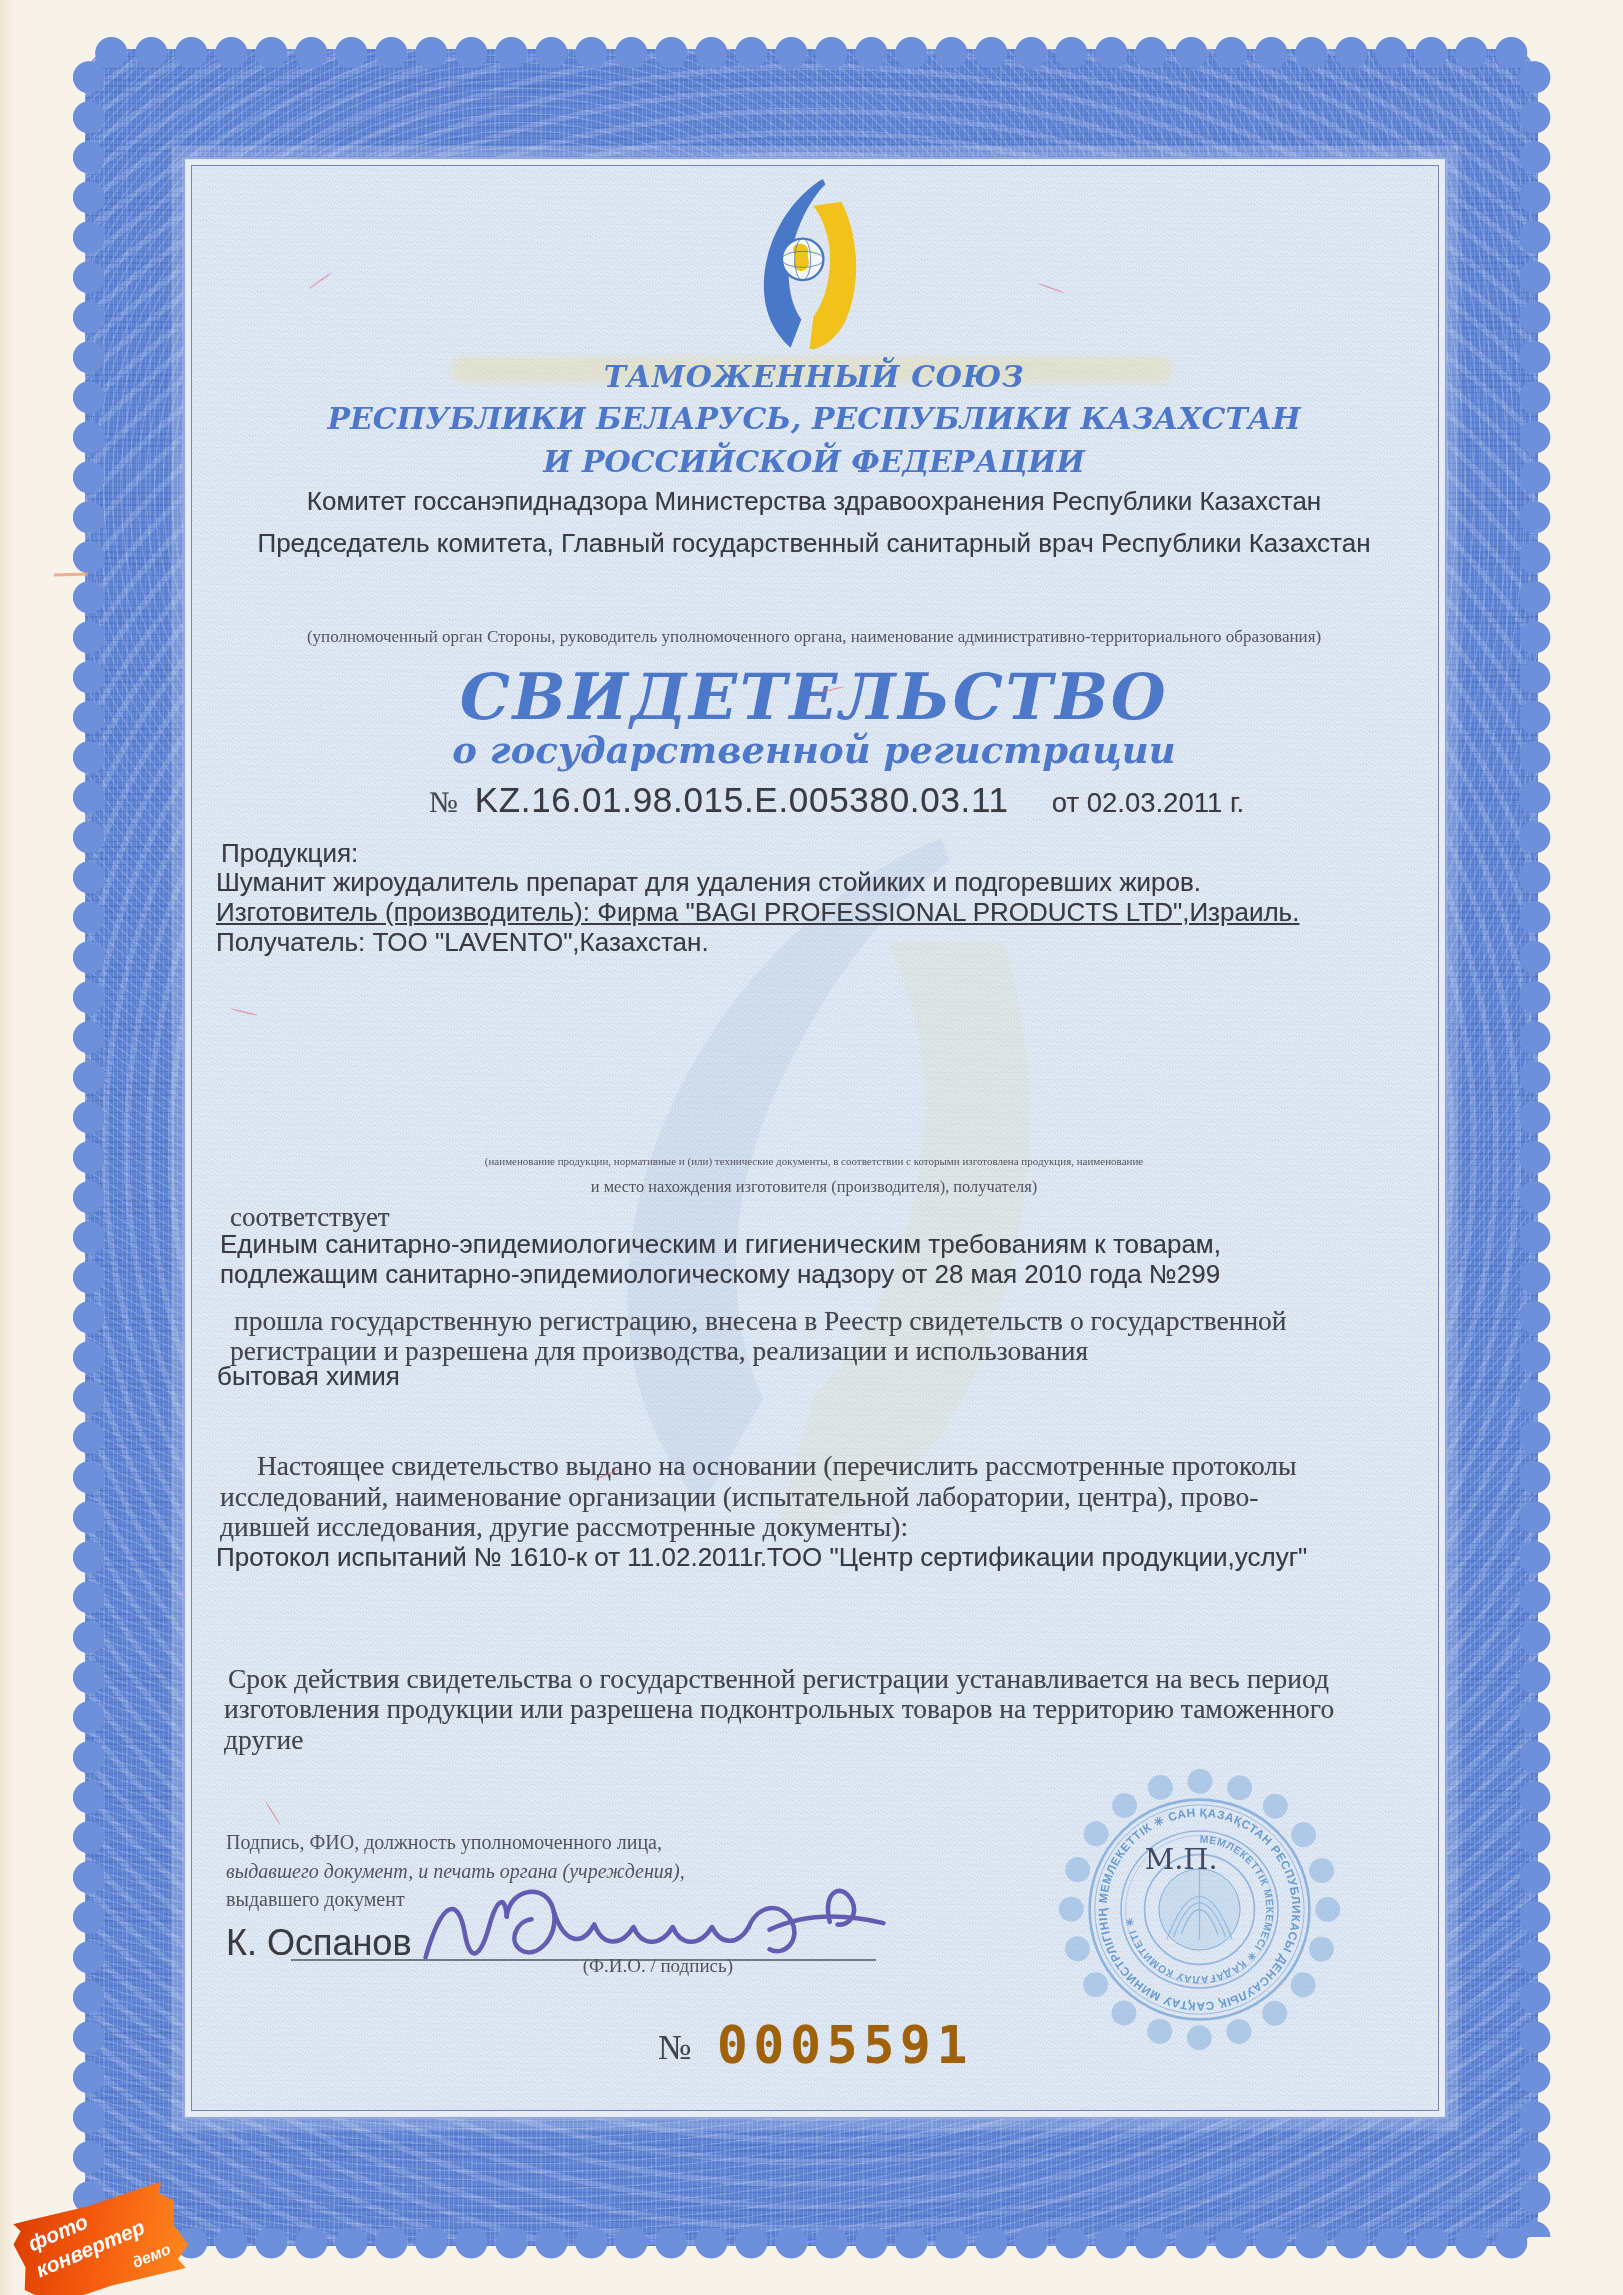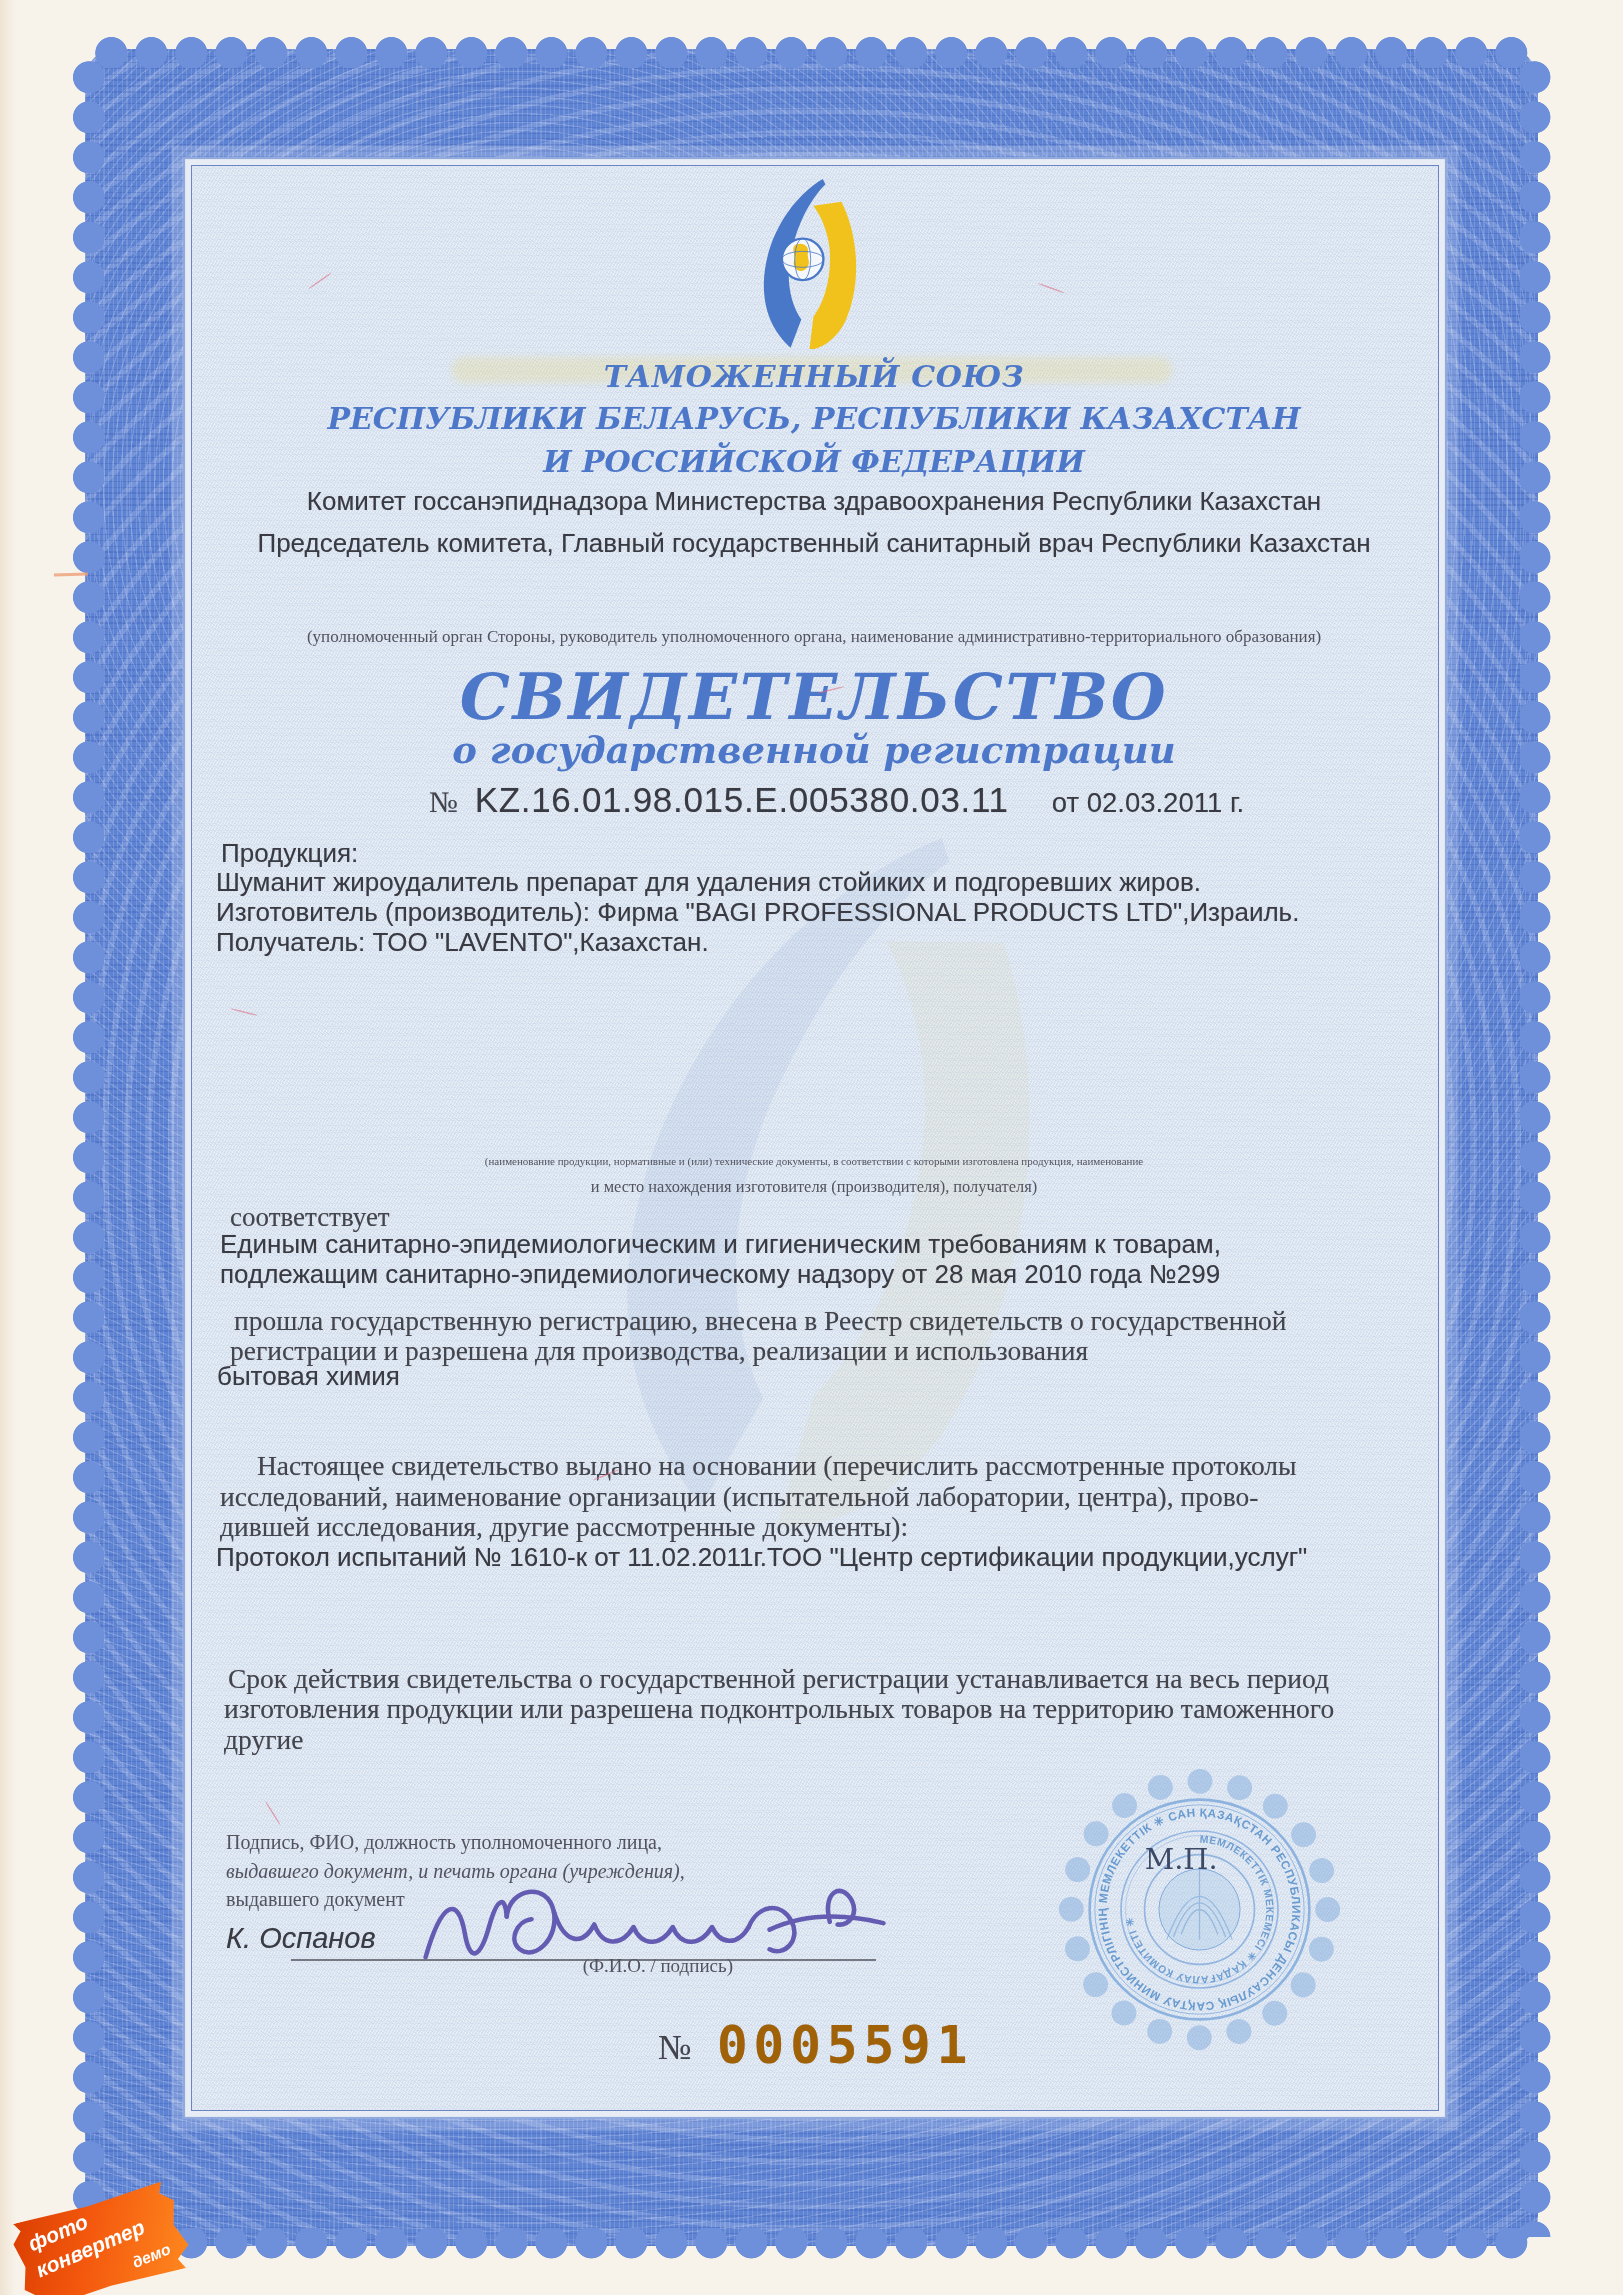--- a/index.html
+++ b/index.html
@@ -95,21 +95,21 @@
 <div class="abs bluetitle ctr" style="top:728px;font-size:37px;">о государственной регистрации</div>
 
 <div class="abs" style="left:429px;top:780px;display:flex;gap:17px;align-items:baseline;">
   <span class="serif scan" style="font-size:30px;">№</span>
   <span class="sans scan" style="font-size:35px;letter-spacing:0.7px;">KZ.16.01.98.015.E.005380.03.11</span>
   <span class="sans scan" style="font-size:27.5px;margin-left:26px;">от 02.03.2011 г.</span>
 </div>
 
 <div class="abs sans scan" style="left:221px;top:838px;font-size:26px;">Продукция:</div>
 <div class="abs sans scan" style="left:216px;top:867px;font-size:26px;">Шуманит жироудалитель препарат для удаления стойиких и подгоревших жиров.</div>
-<div class="abs sans scan" style="left:216px;top:897px;font-size:26px;">Изготовитель (производитель): Фирма "BAGI PROFESSIONAL PRODUCTS LTD",Израиль.</div>
+<div class="abs sans scan" style="left:216px;top:897px;font-size:26px;text-decoration:underline;">Изготовитель (производитель): Фирма "BAGI PROFESSIONAL PRODUCTS LTD",Израиль.</div>
 <div class="abs sans scan" style="left:216px;top:927px;font-size:26px;">Получатель: ТОО "LAVENTO",Казахстан.</div>
 
 <div class="abs note ctr" style="top:1155px;font-size:11px;">(наименование продукции, нормативные и (или) технические документы, в соответствии с которыми изготовлена продукция, наименование</div>
 <div class="abs note ctr" style="top:1177px;font-size:16.4px;">и место нахождения изготовителя (производителя), получателя)</div>
 
 <div class="abs serif scan" style="left:230px;top:1202px;font-size:27px;">соответствует</div>
 <div class="abs sans scan" style="left:220px;top:1229px;font-size:26px;">Единым санитарно-эпидемиологическим и гигиеническим требованиям к товарам,</div>
 <div class="abs sans scan" style="left:220px;top:1259px;font-size:26px;">подлежащим санитарно-эпидемиологическому надзору от 28 мая 2010 года №299</div>
 
 <div class="abs serif scan" style="left:234px;top:1305px;font-size:27.5px;">прошла государственную регистрацию, внесена в Реестр свидетельств о государственной</div>
@@ -121,21 +121,21 @@
 <div class="abs serif scan" style="left:220px;top:1511px;font-size:27.5px;">дившей исследования, другие рассмотренные документы):</div>
 <div class="abs sans scan" style="left:216px;top:1542px;font-size:26px;">Протокол испытаний № 1610-к от 11.02.2011г.ТОО "Центр сертификации продукции,услуг"</div>
 
 <div class="abs serif scan" style="left:228px;top:1663px;font-size:27.5px;">Срок действия свидетельства о государственной регистрации устанавливается на весь период</div>
 <div class="abs serif scan" style="left:224px;top:1693px;font-size:27.5px;">изготовления продукции или разрешена подконтрольных товаров на территорию таможенного</div>
 <div class="abs serif scan" style="left:224px;top:1724px;font-size:27.5px;">другие</div>
 
 <div class="abs note" style="left:226px;top:1831px;font-size:20px;">Подпись, ФИО,  должность уполномоченного лица,</div>
 <div class="abs note" style="left:226px;top:1860px;font-size:20px;font-style:italic;">выдавшего документ, и печать органа (учреждения),</div>
 <div class="abs note" style="left:226px;top:1888px;font-size:20px;">выдавшего документ</div>
-<div class="abs sans scan" style="left:226px;top:1922px;font-size:29px;font-style:italic;">К. Оспанов</div>
+<div class="abs sans scan" style="left:226px;top:1922px;font-size:36px;">К. Оспанов</div>
 
 <svg class="abs" style="left:406px;top:1864px;width:497px;height:115px;" viewBox="0 0 760 175">
   <g fill="none" stroke="#5a51ad" stroke-width="7" stroke-linecap="round" stroke-linejoin="round" opacity="0.92">
     <path d="M30 142 C 55 55, 80 48, 90 106 C 98 152, 114 144, 128 92 C 140 50, 152 48, 154 80"></path>
     <path d="M154 80 C 158 36, 216 26, 226 72 C 234 112, 198 148, 174 130 C 156 116, 170 86, 192 84"></path>
     <path d="M226 72 C 242 122, 270 126, 288 92 C 300 124, 328 128, 348 96 C 360 124, 388 128, 408 96 C 420 124, 448 128, 468 96 C 480 122, 506 126, 524 96"></path>
     <path d="M524 96 C 538 62, 574 56, 590 88 C 604 116, 578 142, 556 130"></path>
     <path d="M556 100 C 612 74, 672 76, 730 90"></path>
     <path d="M648 88 C 636 42, 666 26, 682 56 C 692 78, 676 94, 660 92"></path>
   </g>

